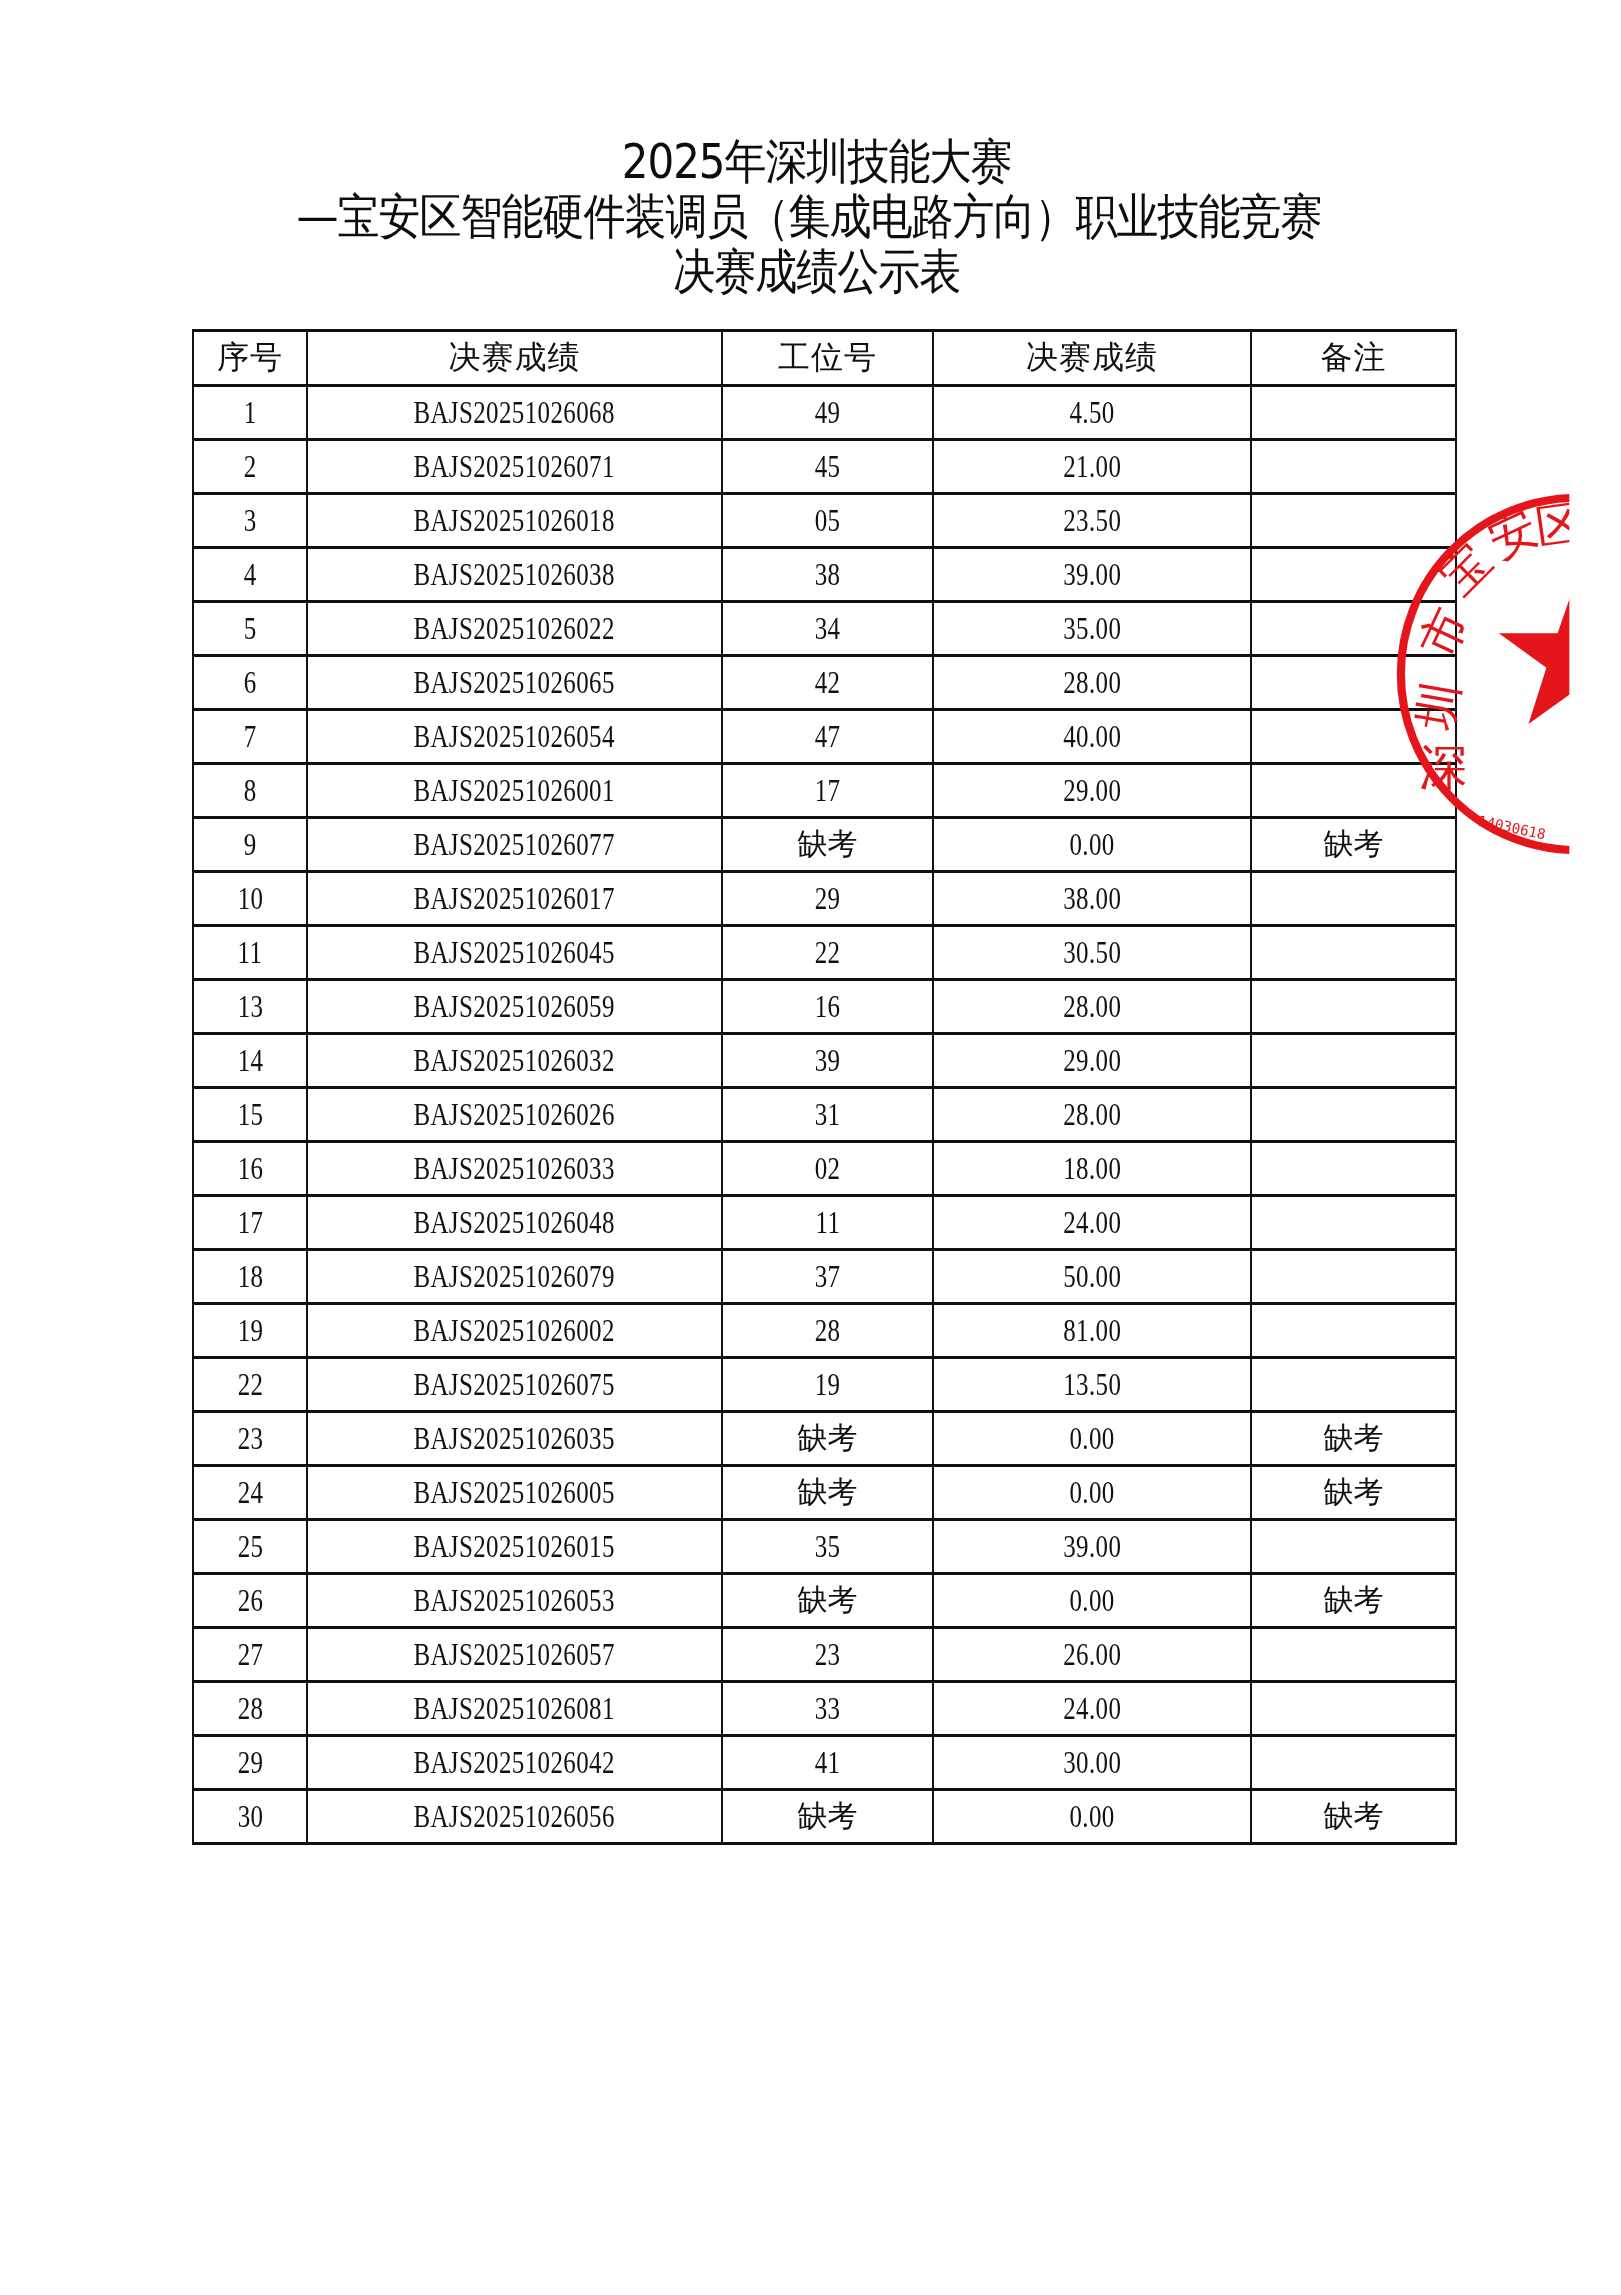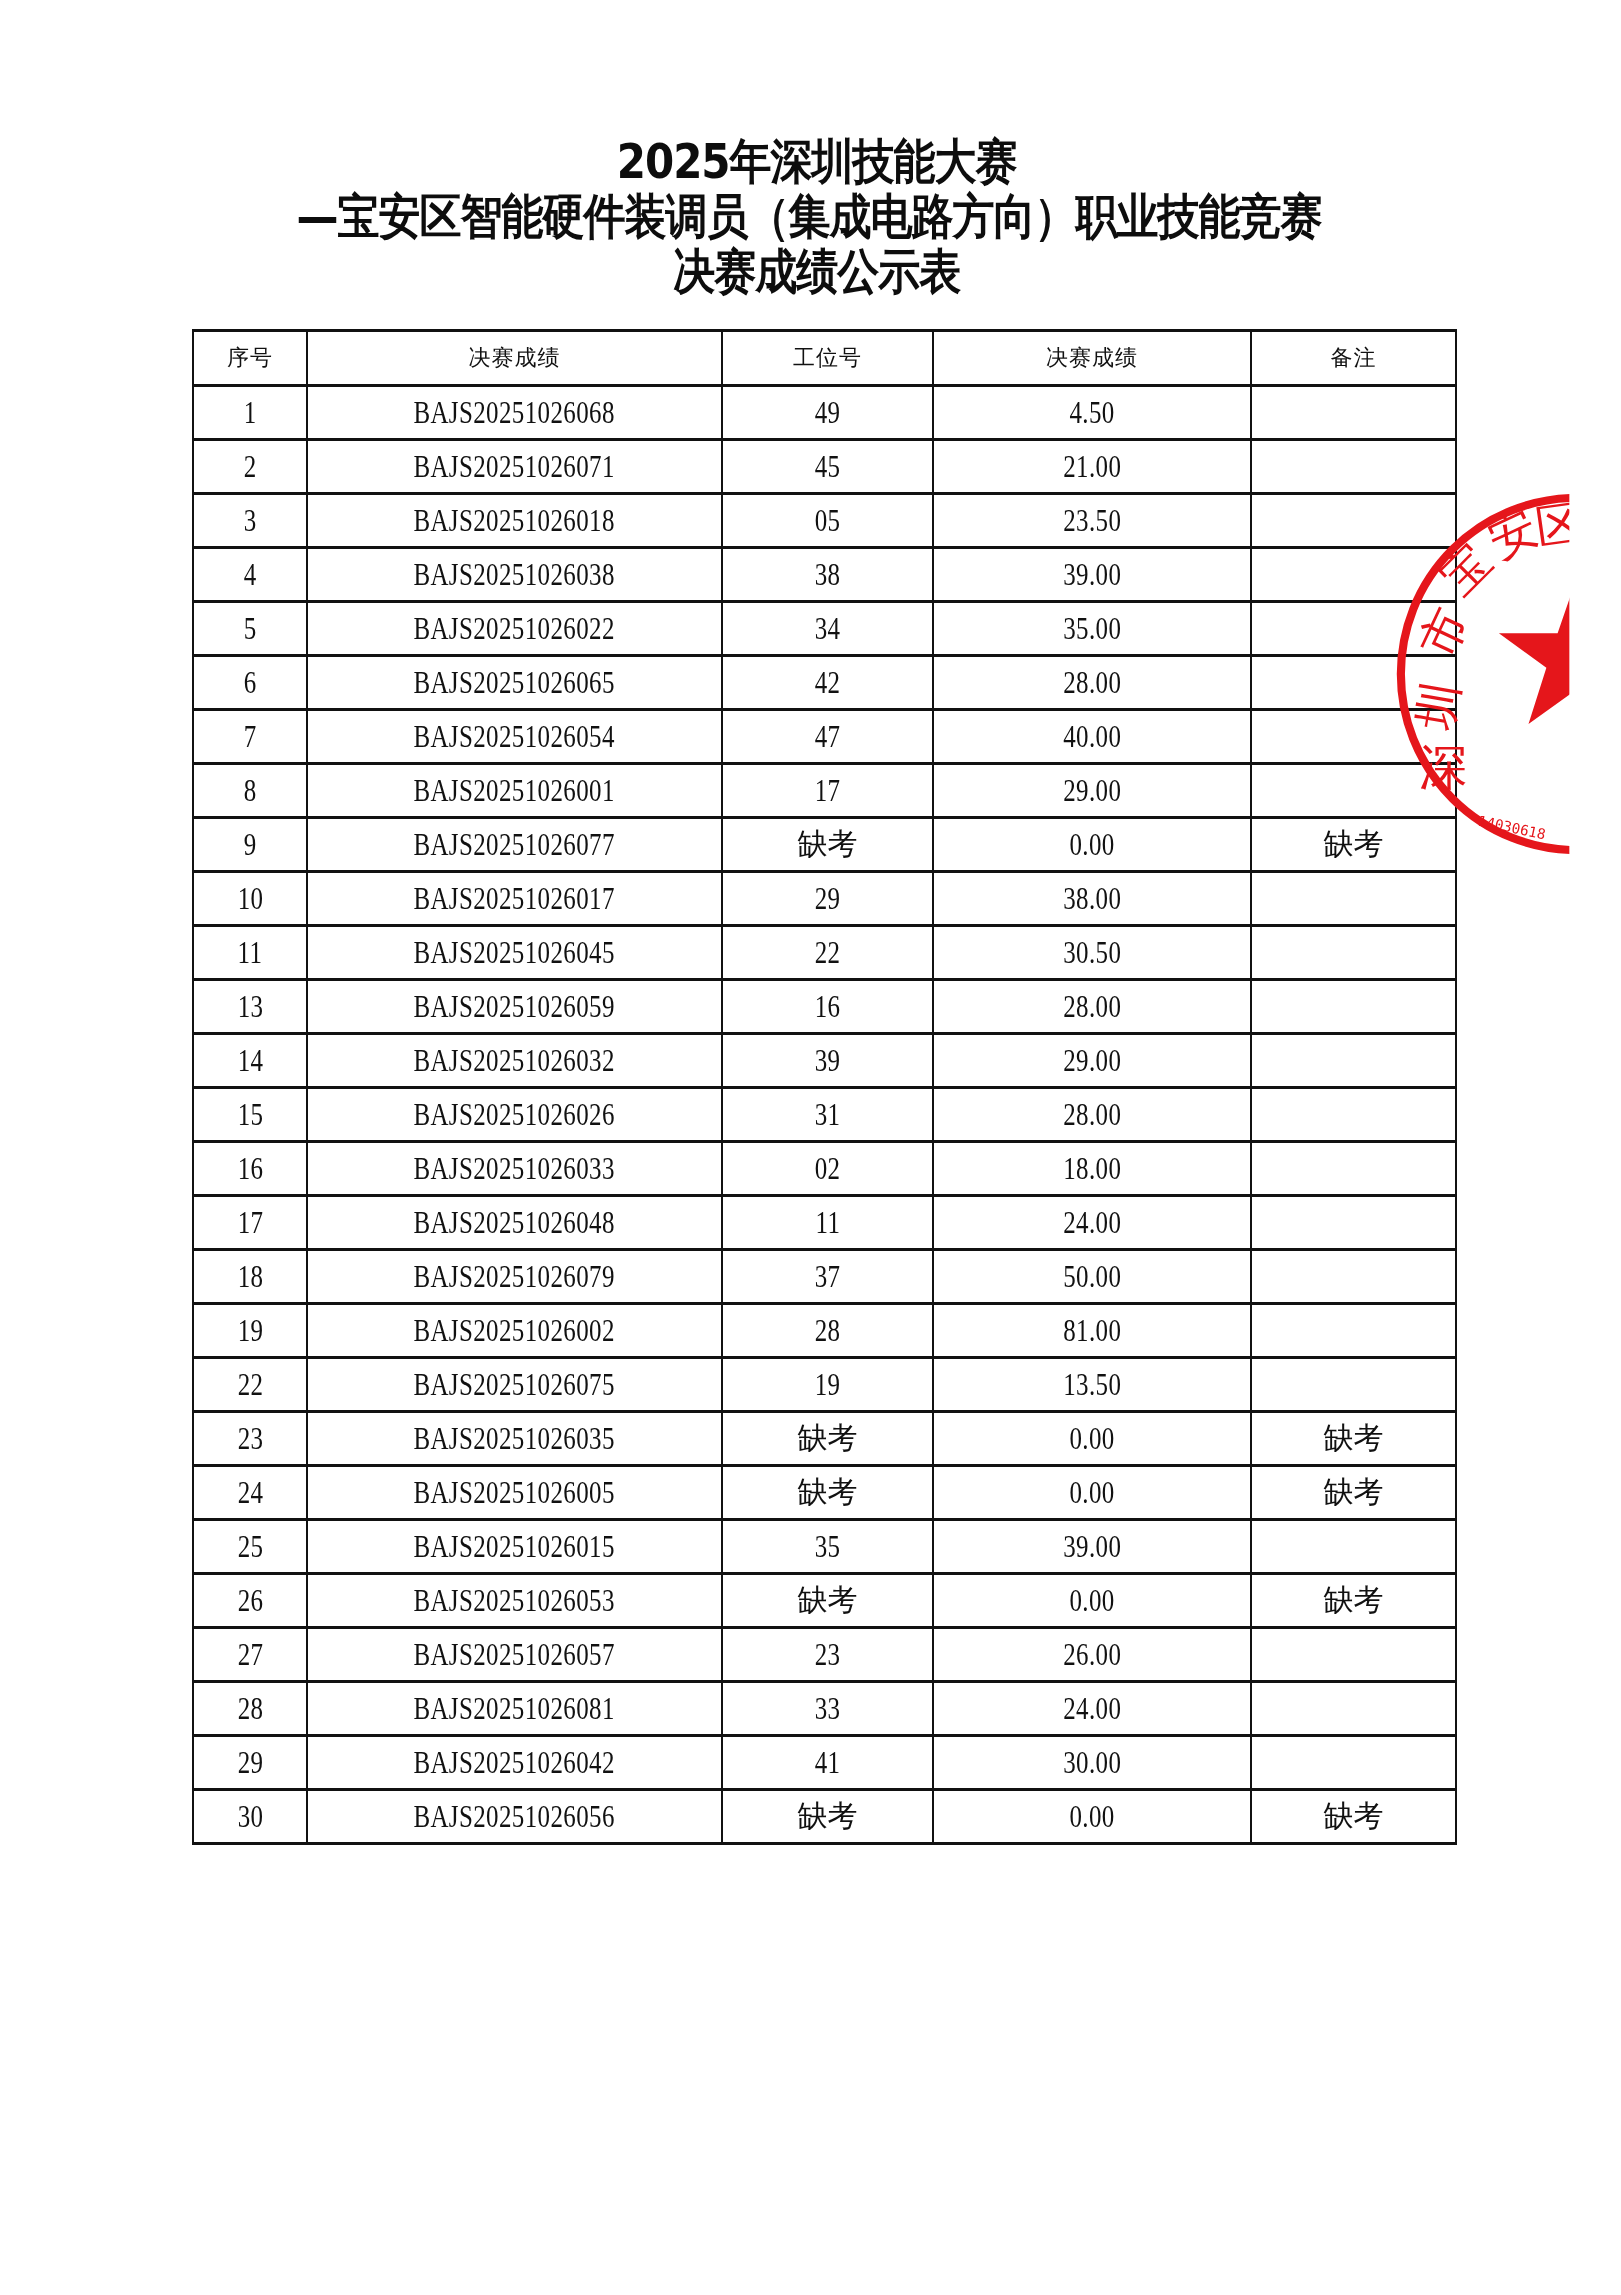--- a/index.html
+++ b/index.html
@@ -23,21 +23,21 @@
       overflow: hidden;
       background: #ffffff;
     }
     .title-block {
       position: absolute;
       left: 0;
       width: 1618px;
       top: 134px;
       text-align: center;
       font-family: "DejaVu Sans", sans-serif;
-      font-weight: bold;
+      font-weight: normal;
       color: #0d0d0d;
     }
     .title-line {
       display: block;
       font-size: 42px;
       line-height: 55px;
       letter-spacing: -1px;
       transform: scaleY(1.15);
     }
     .title-line.l1 { padding-left: 15.3px; }
@@ -66,21 +66,21 @@
       text-align: center;
       vertical-align: middle;
       padding: 0;
       overflow: hidden;
       white-space: nowrap;
     }
     table.scores th {
       height: 52px;
       font-family: Liberation Sans, sans-serif;
       font-weight: normal;
-      font-size: 22px;
+      font-size: 32px;
       letter-spacing: 1px;
     }
     table.scores td {
       height: 51px;
       font-family: "Liberation Serif", "DejaVu Serif", serif;
       font-size: 32px;
     }
     .num {
       display: inline-block;
       transform: scaleX(0.78);

